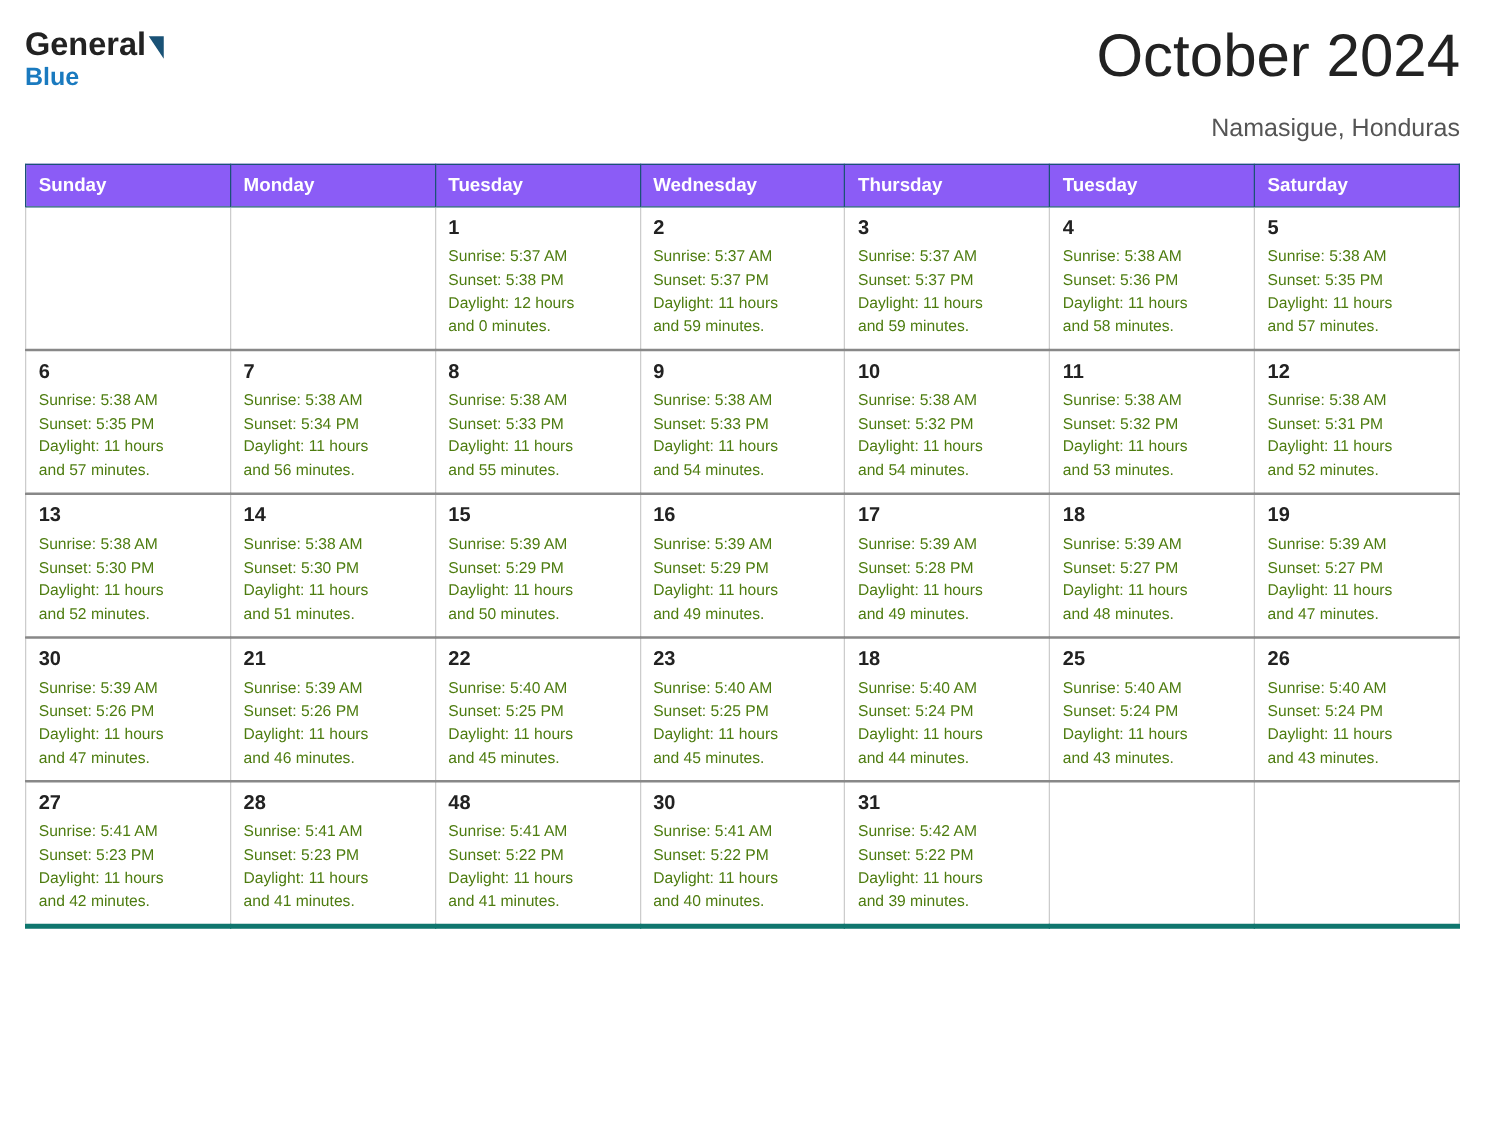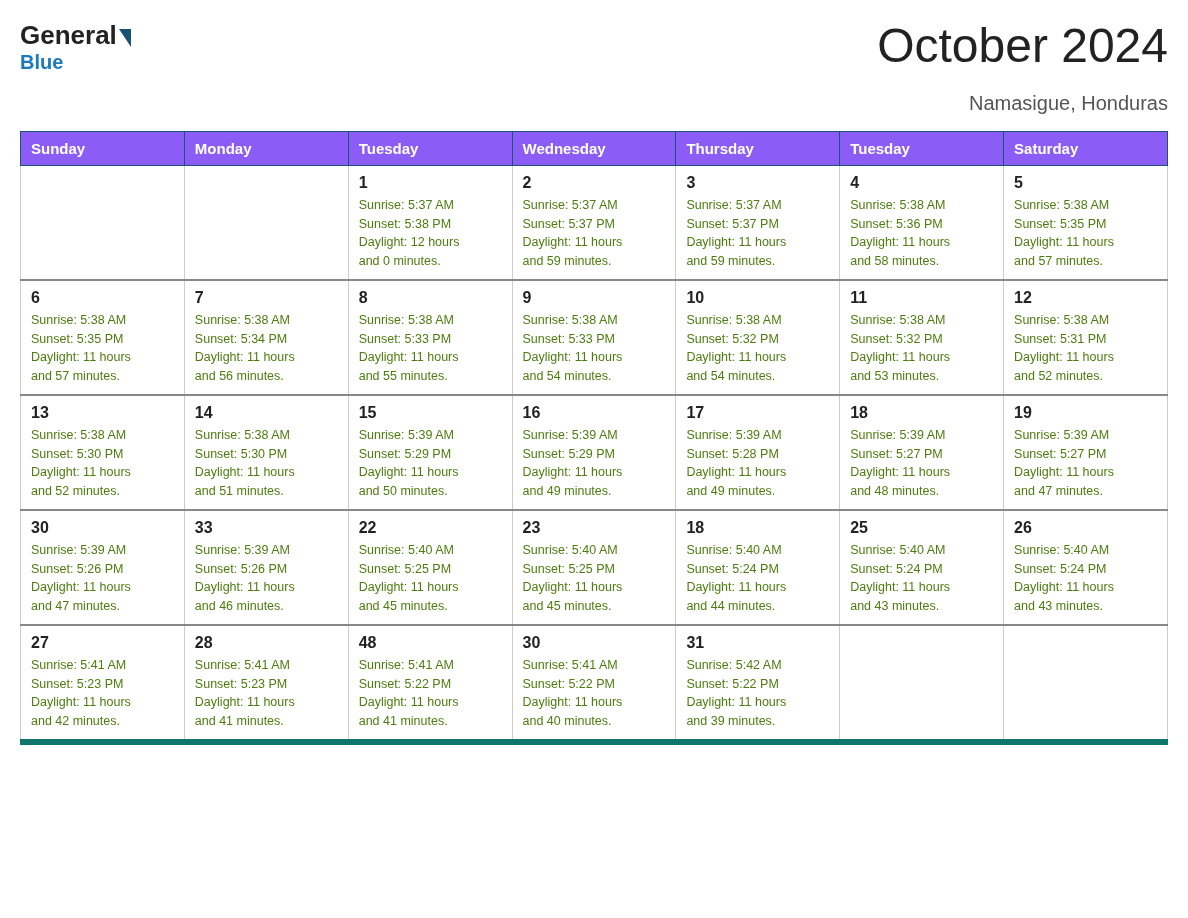--- a/index.html
+++ b/index.html
@@ -90,21 +90,21 @@
     }
     .day-info {
       font-size: 12.5px;
       color: #4d7c0f;
       line-height: 1.5;
     }
     tbody tr {
       border-bottom: 2px solid #888;
     }
     tbody tr:last-child {
-      border-bottom: 6px solid #0f766e;
+      border-bottom: 4px solid #0f766e;
     }
     .empty-cell {
       background: #fff;
     }
   </style>
 </head>
 <body>
 
 <div class="header">
   <div class="logo">
@@ -216,21 +216,21 @@
           <span class="day-number">19</span>
           <div class="day-info">Sunrise: 5:39 AM<br>Sunset: 5:27 PM<br>Daylight: 11 hours<br>and 47 minutes.</div>
         </td>
       </tr>
       <tr>
         <td>
           <span class="day-number">30</span>
           <div class="day-info">Sunrise: 5:39 AM<br>Sunset: 5:26 PM<br>Daylight: 11 hours<br>and 47 minutes.</div>
         </td>
         <td>
-          <span class="day-number">33</span>
+          <span class="day-number">21</span>
           <div class="day-info">Sunrise: 5:39 AM<br>Sunset: 5:26 PM<br>Daylight: 11 hours<br>and 46 minutes.</div>
         </td>
         <td>
           <span class="day-number">22</span>
           <div class="day-info">Sunrise: 5:40 AM<br>Sunset: 5:25 PM<br>Daylight: 11 hours<br>and 45 minutes.</div>
         </td>
         <td>
           <span class="day-number">23</span>
           <div class="day-info">Sunrise: 5:40 AM<br>Sunset: 5:25 PM<br>Daylight: 11 hours<br>and 45 minutes.</div>
         </td>

